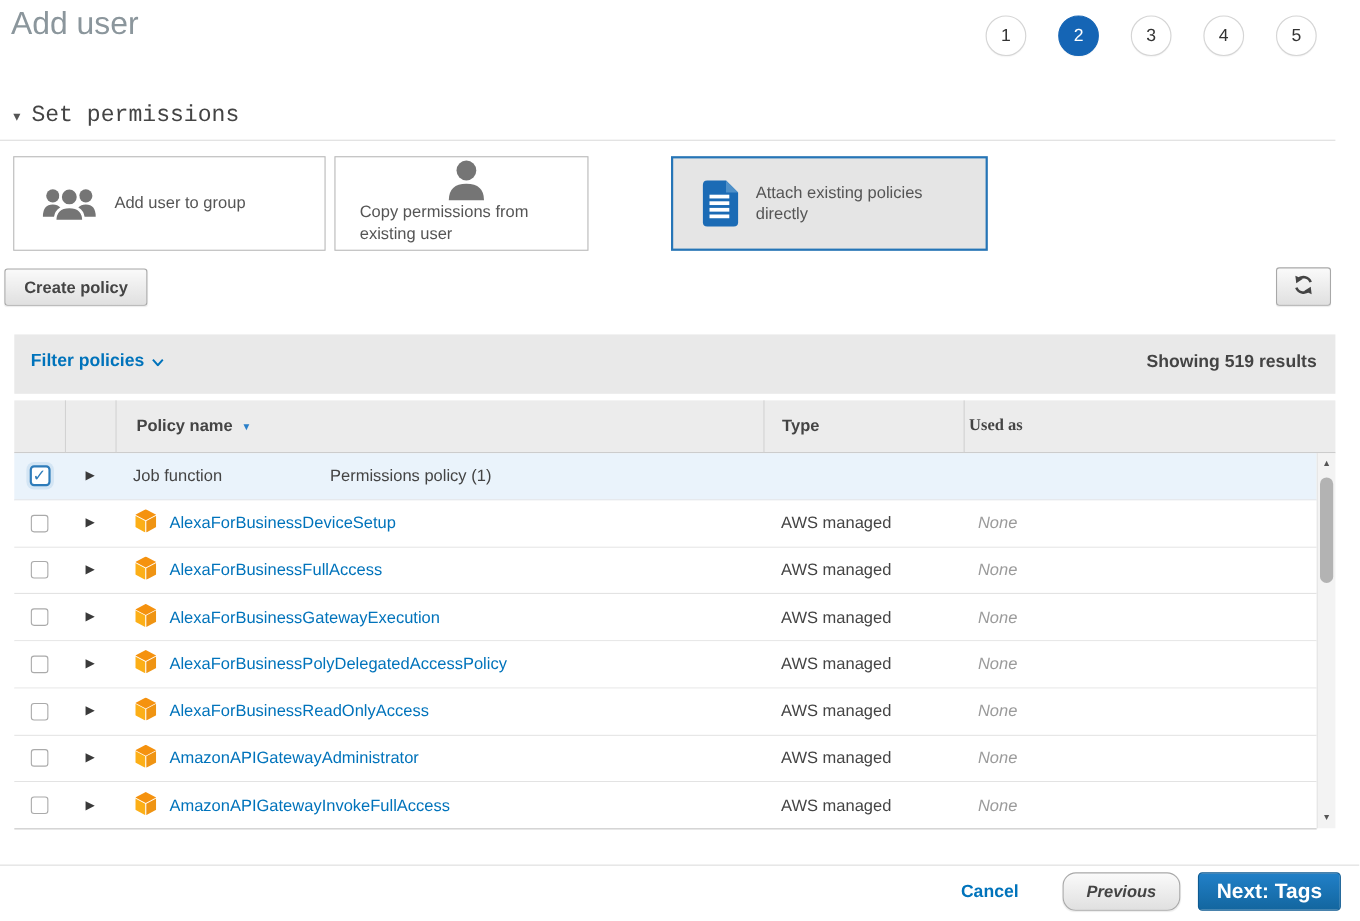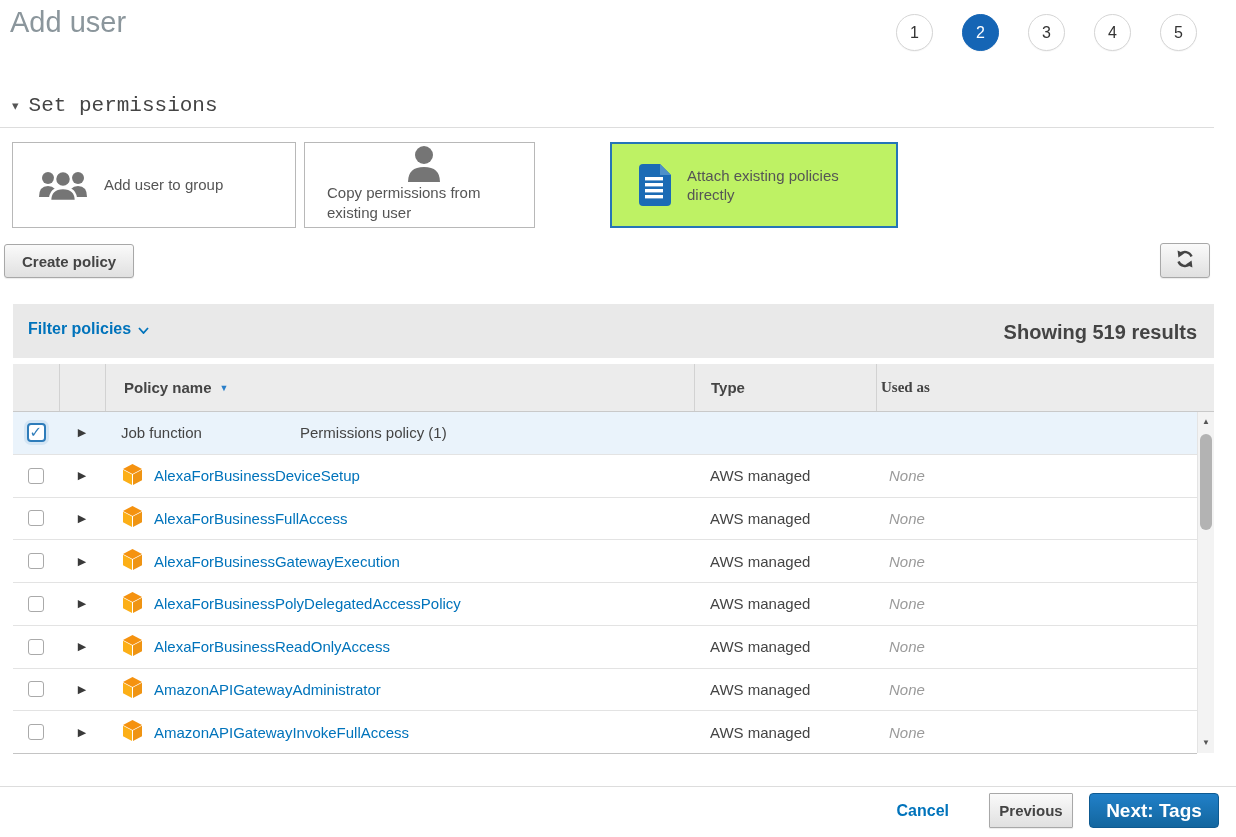--- a/index.html
+++ b/index.html
@@ -21,21 +21,21 @@
   .section-title { font-size:21px; color:#444;font-family:Liberation Mono, monospace; }
   .section-rule { position:absolute; left:0; top:127px; width:1214px; height:1px; background:#ddd; }
 
   
   .cards { position:absolute; left:12px; top:142px; width:890px; height:86px; }
   .card { position:absolute; top:0; height:86px; background:#fff; border:1px solid #b8b8b8;
           display:flex; align-items:center; cursor:pointer; }
   .card-1 { left:0; width:284px; }
   .card-2 { left:292px; width:231px;flex-direction:column; }
   .card-3 { left:598px; width:288px; }
-  .card.selected { border:2px solid var(--selected-card-border); background:#bef264; }
+  .card.selected { border:2px solid var(--selected-card-border); background:#e5e5e5; }
   .card .icon-wrap { margin-left:24px; margin-right:15px; flex:0 0 auto; display:flex; align-items:center; }
   .card .card-label { font-size:15px; color:#555; line-height:1.3; max-width:185px; }
 
   
   .btn-gray { background:linear-gradient(#fafafa,#e0e0e0); border:1px solid #a8a8a8; border-radius:3px;
               color:#444; font-weight:bold; font-size:15px; cursor:pointer;
               box-shadow:0 1px 1px rgba(0,0,0,0.08); font-family:inherit; }
   .btn-blue { background:linear-gradient(#2180c8,#13669f); border:1px solid #0e5a91; border-radius:3px;
               color:#fff; font-weight:bold; font-size:19px; cursor:pointer; font-family:inherit; }
   .create-policy-btn { position:absolute; left:4px; top:244px; height:34px; padding:0 17px; }
@@ -45,21 +45,21 @@
   
   .filter-bar { position:absolute; left:13px; top:304px; width:1201px; height:54px; background:#e9e9e9; }
   .filter-link { position:absolute; left:15px; top:16px; display:flex; align-items:center; gap:7px;
                  color:var(--accent); font-weight:bold; font-size:16px; cursor:pointer; }
   .search-box { position:absolute; left:183px; top:11px; width:435px; height:32px; background:#fff;
                 border:1px solid #999; border-radius:4px; display:flex; align-items:center; }
   .search-box svg { margin-left:9px; flex:0 0 auto; }
   .search-input { border:none; outline:none; flex:1; height:28px; margin-left:6px; font-size:15px;
                   color:#444; background:transparent; font-family:inherit; }
   .search-input::placeholder { color:#8d8d8d; }
-  .results-text { position:absolute; right:17px; top:17px; font-size:20px; font-weight:bold; color:#444;text-align:right; }
+  .results-text { position:absolute; right:17px; top:17px; font-size:16px; font-weight:bold; color:#444;text-align:right; }
 
   
   .policy-table { position:absolute; left:13px; top:364px; width:1201px; }
   .thead { display:flex; height:48px; background:#ececec; border-bottom:1px solid #c9c9c9; align-items:stretch; }
   .th { display:flex; align-items:center; font-size:15px; font-weight:bold; color:#444; }
   .th + .th { border-left:1px solid #d2d2d2; }
   .col-check { width:46px; justify-content:center; }
   .col-exp { width:46px; justify-content:center; }
   .col-name { width:589px; padding-left:18px;text-align:right; }
   .col-type { width:182px; padding-left:16px; }
@@ -95,21 +95,21 @@
   .sb-arrow { position:absolute; left:0; width:100%; height:16px; text-align:center; font-size:8px;
               color:#555; line-height:16px; cursor:pointer; }
   .sb-up { top:2px; } .sb-down { bottom:2px; }
   .sb-thumb { position:absolute; left:2px; width:12px; top:22px; height:96px; background:#b3b3b3;
               border-radius:6px; cursor:pointer; }
 
   
   .footer-rule { position:absolute; left:0; top:786px; width:1236px; height:1px; background:#ddd; }
   .footer { position:absolute; top:793px; right:17px; display:flex; align-items:center; gap:16px; height:35px; }
   .cancel-link { color:var(--accent); font-weight:bold; font-size:16px; cursor:pointer; margin-right:24px; }
-  .prev-btn { width:84px; height:35px; border-radius:1px; }
+  .prev-btn { width:107px; height:35px; border-radius:12px;font-style:italic; }
   .next-btn { width:130px; height:35px; border-radius:4px; }
 </style>
 </head>
 <body>
 
 <div class="page">
 
   <div class="page-title">Add user</div>
 
   <div class="steps">

